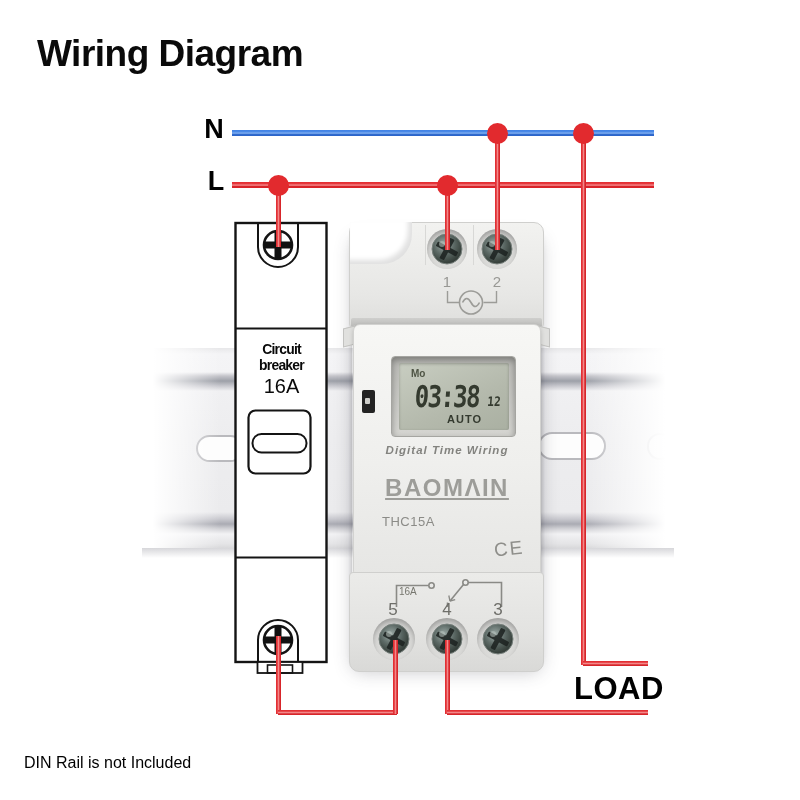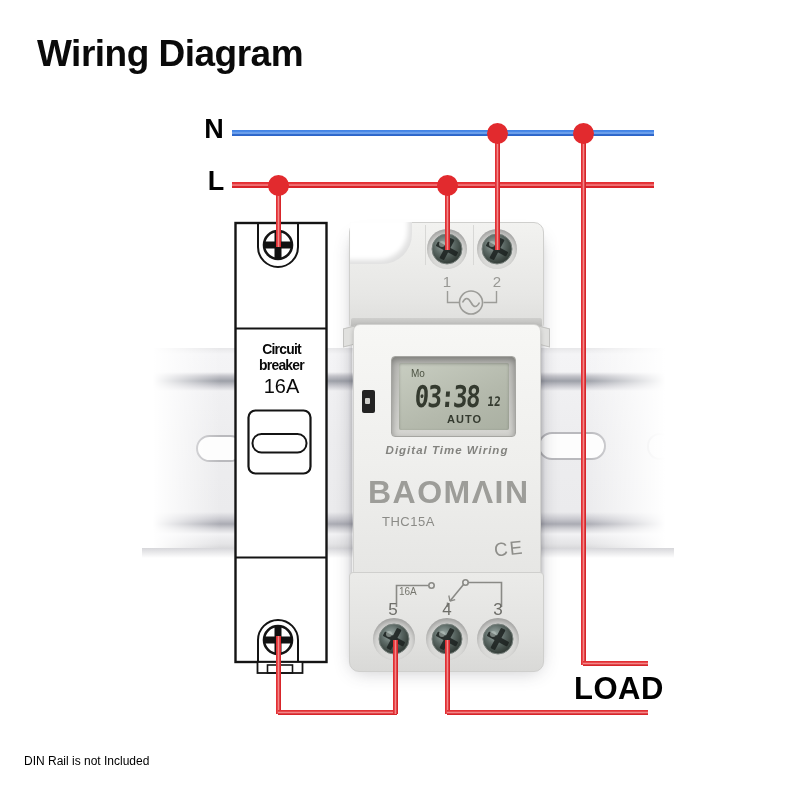--- a/index.html
+++ b/index.html
@@ -7,21 +7,21 @@
   #stage { position:relative; width:724px; height:800px; background:#ffffff;
            font-family:"Liberation Sans", sans-serif; overflow:hidden; }
   .abs { position:absolute; }
 
   
   #title { left:37px; top:33px; font-size:37px; font-weight:bold; color:#0a0a0a; letter-spacing:-0.5px; z-index:5; }
   .bus-label { width:28px; text-align:center; font-size:27px; font-weight:bold; color:#000; z-index:5; }
   #label-n { left:200px; top:114px; }
   #label-l { left:202px; top:166px; }
   #label-load { left:574px; top:671px; font-size:31px; font-weight:bold; color:#000; letter-spacing:0.5px; z-index:5; }
-  #note { left:24px; top:754px; font-size:12px; color:#000; z-index:5;text-align:right; }
+  #note { left:24px; top:754px; font-size:16px; color:#000; z-index:5;text-align:right; }
 
   
   #rail { left:142px; top:348px; width:532px; height:200px; z-index:1;
     background:linear-gradient(180deg,
       #e7e7e9 0%, #f4f4f6 3%,
       #f3f3f5 12%, #c4c4ca 14%, #9da0a8 16.5%, #c9c9cf 19%, #f0f0f2 21.5%,
       #ededef 45%, #ebebed 82%,
       #c9c9cf 85.5%, #aaabb3 88%, #d4d4d8 90.5%, #f2f2f4 93%,
       #e4e4e6 98%, #d9d9db 100%);
   }
@@ -92,34 +92,34 @@
   #panel { left:353px; top:324px; width:188px; height:254px; z-index:2;
     background:linear-gradient(180deg,#f7f7f5 0%,#efefed 55%,#e6e6e4 100%);
     border:1px solid #d2d2d0; border-radius:7px; box-shadow:0 2px 4px rgba(0,0,0,.18); }
 
   #lcd-bezel { left:391px; top:356px; width:125px; height:81px; z-index:2;
     background:linear-gradient(180deg,#b9b9b5,#d6d6d2); border:1px solid #a5a5a1; border-radius:4px;
     box-shadow:inset 0 3px 7px rgba(0,0,0,.35); }
   #lcd { left:399px; top:363px; width:110px; height:67px; z-index:2; border-radius:2px;
     background:linear-gradient(155deg,#c8cdc1 0%,#b4b9ac 60%,#aab0a2 100%);
     box-shadow:inset 0 1px 3px rgba(0,0,0,.25); }
-  #lcd-day  { left:411px; top:368px; font-size:10px; font-weight:normal; color:#4e5444; z-index:5; }
+  #lcd-day  { left:411px; top:368px; font-size:10px; font-weight:bold; color:#4e5444; z-index:5; }
   #lcd-time { left:416px; top:379px; font-size:30px; font-weight:bold; color:#343a2f; z-index:5;
     font-family:"DejaVu Sans Mono",monospace; letter-spacing:-2px;
     transform:scaleX(.8) skewX(-5deg); transform-origin:left top; }
   #lcd-sec  { left:488px; top:394px; font-size:13px; font-weight:bold; color:#343a2f; z-index:5;
     font-family:"DejaVu Sans Mono",monospace; transform:scaleX(.85) skewX(-5deg); transform-origin:left top; }
   #lcd-mode { left:447px; top:413px; font-size:11px; font-weight:bold; color:#343a2f; letter-spacing:1px; z-index:5; }
   #side-button { left:362px; top:390px; width:13px; height:23px; background:#232323; border-radius:2px; z-index:3; }
   #side-button-dot { position:absolute; left:3px; top:8px; width:5px; height:6px; background:#cfcfcb; border-radius:1px; }
 
   #product-text { left:368px; top:444px; width:158px; text-align:center; font-size:11.5px; font-style:italic;
     font-weight:bold; color:#83837f; letter-spacing:1px; z-index:5; }
-  #brand { left:368px; top:474px; width:158px; text-align:center; font-size:32px; font-weight:bold;
-    color:#9d9d99; letter-spacing:1.5px; z-index:5; }
+  #brand { left:368px; top:474px; width:158px; text-align:center; font-size:24px; font-weight:bold;
+    color:#9d9d99; letter-spacing:1.5px; z-index:5;text-decoration:underline; }
   #model { left:382px; top:514px; font-size:13px; color:#8b8b87; letter-spacing:0.5px; z-index:5; }
   #ce { left:494px; top:538px; font-size:19px; color:#8e8e8a; letter-spacing:2px; transform:rotate(-6deg); z-index:5; }
 
   #timer-bottom { left:349px; top:572px; width:195px; height:100px; z-index:2;
     background:linear-gradient(180deg,#ebebe9,#e3e3e1 60%,#d9d9d7);
     border:1px solid #cfcfcd; border-radius:4px 4px 10px 10px; }
   #b-recess-5 { left:373px; top:618px; width:42px; height:42px; }
   #b-recess-4 { left:426px; top:618px; width:42px; height:42px; }
   #b-recess-3 { left:477px; top:618px; width:42px; height:42px; }
   .b-num { width:20px; text-align:center; font-size:17px; color:#6e6e69; z-index:5; }

